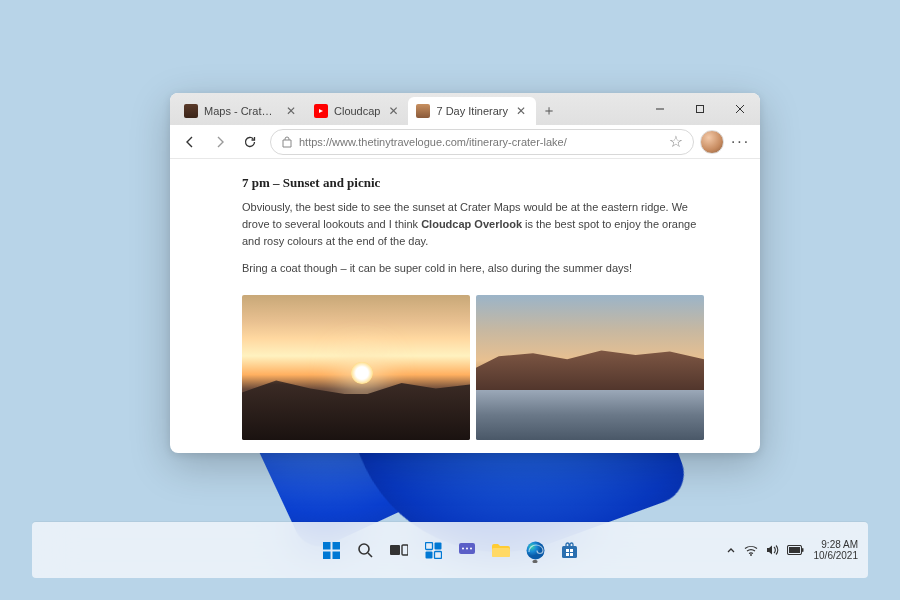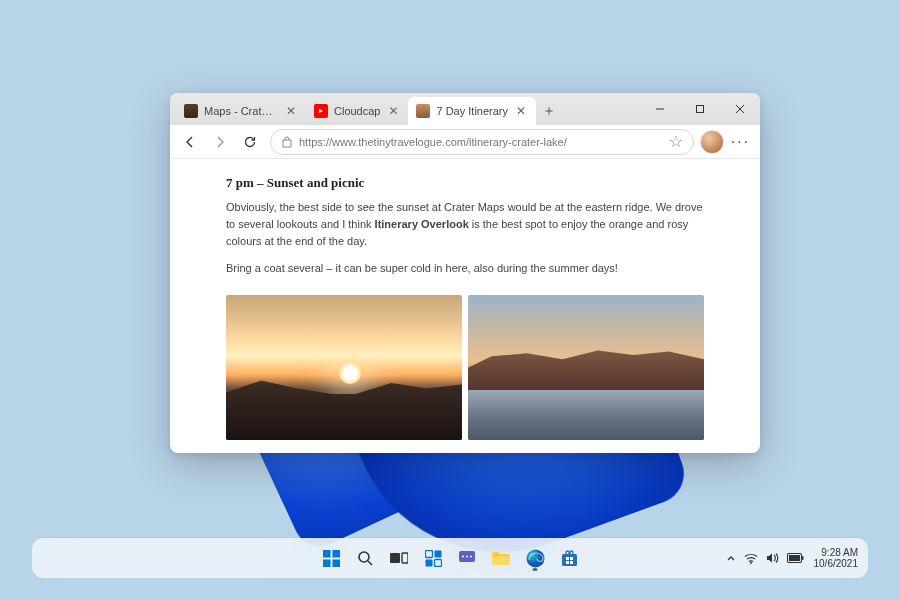--- a/index.html
+++ b/index.html
@@ -30,37 +30,37 @@
   .newtab{width:26px;display:flex;align-items:center;justify-content:center;color:#555;font-size:14px;cursor:pointer}
   .wincontrols{display:flex}
   .wc{width:40px;display:flex;align-items:center;justify-content:center;color:#333;font-size:10px;cursor:pointer}
 
   .toolbar{height:34px;background:#fff;border-bottom:1px solid #e8e8e8;display:flex;align-items:center;padding:0 6px;gap:2px}
   .tbtn{width:28px;height:28px;display:flex;align-items:center;justify-content:center;color:#555;border-radius:4px;cursor:pointer}
   .addr{flex:1;height:26px;border:1px solid #d8d8d8;border-radius:13px;display:flex;align-items:center;padding:0 10px;gap:6px;background:#fff;margin:4px 4px}
   .addr input{flex:1;border:none;outline:none;font-size:11px;color:#777;background:transparent}
   .avatar{width:24px;height:24px;border-radius:50%;background:radial-gradient(circle at 35% 30%,#f3c9a8,#c78b60 60%,#8a5a3a);border:1px solid #ddd;flex:none}
 
-  .content{flex:1;overflow:auto;padding:14px 56px 0 56px;font-size:11px;color:#333;line-height:1.55}
+  .content{flex:1;overflow:auto;padding:14px 56px 0 72px;font-size:11px;color:#333;line-height:1.55}
   .content h3{font-family:Georgia,serif;font-size:13px;font-weight:700;margin-bottom:6px;color:#222}
   .content p{margin-bottom:10px;color:#444}
   .content b{font-weight:700}
   .gallery{display:flex;gap:6px;margin-top:18px}
   .photo{flex:1;height:145px;border-radius:2px;position:relative;overflow:hidden}
   
   .ph1{background:linear-gradient(to bottom,#c8a878 0%,#e8c090 18%,#ffd8a0 30%,#fff2c0 42%,#ffb060 55%,#6a4a3a 65%,#2a2020 100%)}
   .ph1 .sun{position:absolute;left:48%;top:46%;width:22px;height:22px;border-radius:50%;background:radial-gradient(circle,#fff,#fff 40%,#ffe090 70%,transparent);box-shadow:0 0 30px 12px rgba(255,230,180,0.7)}
   .ph1 .ridge{position:absolute;bottom:0;left:0;right:0;height:55%;background:linear-gradient(to bottom,transparent 0%,#3a2a24 30%,#1a1210 100%);clip-path:polygon(0 40%,15% 25%,30% 35%,45% 42%,55% 42%,70% 28%,85% 35%,100% 30%,100% 100%,0 100%)}
   
   .ph2{background:linear-gradient(to bottom,#9bb4c8 0%,#c8b8a0 25%,#e8c090 45%,#b88858 60%,#6a7888 75%,#4a5868 100%)}
   .ph2 .ridge{position:absolute;bottom:30%;left:0;right:0;height:40%;background:linear-gradient(to bottom,#8a604a,#4a3028);clip-path:polygon(0 50%,10% 30%,25% 25%,40% 35%,55% 20%,70% 28%,85% 22%,100% 35%,100% 100%,0 100%)}
   .ph2 .water{position:absolute;bottom:0;left:0;right:0;height:35%;background:linear-gradient(to bottom,#9ba8b8,#6a7888,#4a5868)}
 
   
-  .taskbar{position:absolute;left:32px;right:32px;bottom:22px;height:40px;background:rgba(240,244,250,0.85);backdrop-filter:blur(20px);border-radius:11px;display:flex;align-items:center;justify-content:center;box-shadow:0 -1px 0 rgba(0,0,0,0.04)}
+  .taskbar{position:absolute;left:32px;right:32px;bottom:22px;height:56px;background:rgba(240,244,250,0.85);backdrop-filter:blur(20px);border-radius:4px;display:flex;align-items:center;justify-content:center;box-shadow:0 -1px 0 rgba(0,0,0,0.04)}
   .tcenter{display:flex;gap:6px;align-items:center}
   .ticon{width:28px;height:28px;display:flex;align-items:center;justify-content:center;border-radius:4px;cursor:pointer;position:relative}
   .ticon.running::after{content:"";position:absolute;bottom:1px;left:50%;transform:translateX(-50%);width:5px;height:3px;border-radius:2px;background:#666}
   .tright{position:absolute;right:10px;display:flex;align-items:center;gap:10px;font-size:10px;color:#333}
   .sysicons{display:flex;gap:8px;align-items:center;color:#333}
   .clock{text-align:right;line-height:1.15}
 
   
   svg{display:block}
 </style>
@@ -148,23 +148,23 @@
         <input value="https://www.thetinytravelogue.com/itinerary-crater-lake/" style="">
         <span style="color:#888">☆</span>
       </div>
       <div class="avatar"></div>
       <div class="tbtn" style="letter-spacing:1px;color:#555">···</div>
     </div>
 
     <div class="content">
       <h3>7 pm – Sunset and picnic</h3>
       <p>
-        <span>Obviously, the best side to see the sunset at Crater Maps would be at the eastern ridge. We drove to several lookouts and I think </span><b>Itinerary Overlook</b><span> is the best spot to enjoy the orange and rosy colours at the end of the day.</span>
+        <span>Obviously, the best side to see the sunset at Crater Maps would be at the eastern ridge. We drove to several lookouts and I think </span><b>Cloudcap Overlook</b><span> is the best spot to enjoy the orange and rosy colours at the end of the day.</span>
       </p>
-      <p>Bring a coat several – it can be super cold in here, also during the summer days!</p>
+      <p>Bring a coat though – it can be super cold in here, also during the summer days!</p>
       <div class="gallery">
         <div class="photo ph1">
             <div class="sun"></div>
             <div class="ridge"></div>
           </div>
         <div class="photo ph2">
             <div class="ridge"></div>
             <div class="water"></div>
           </div>
       </div>

